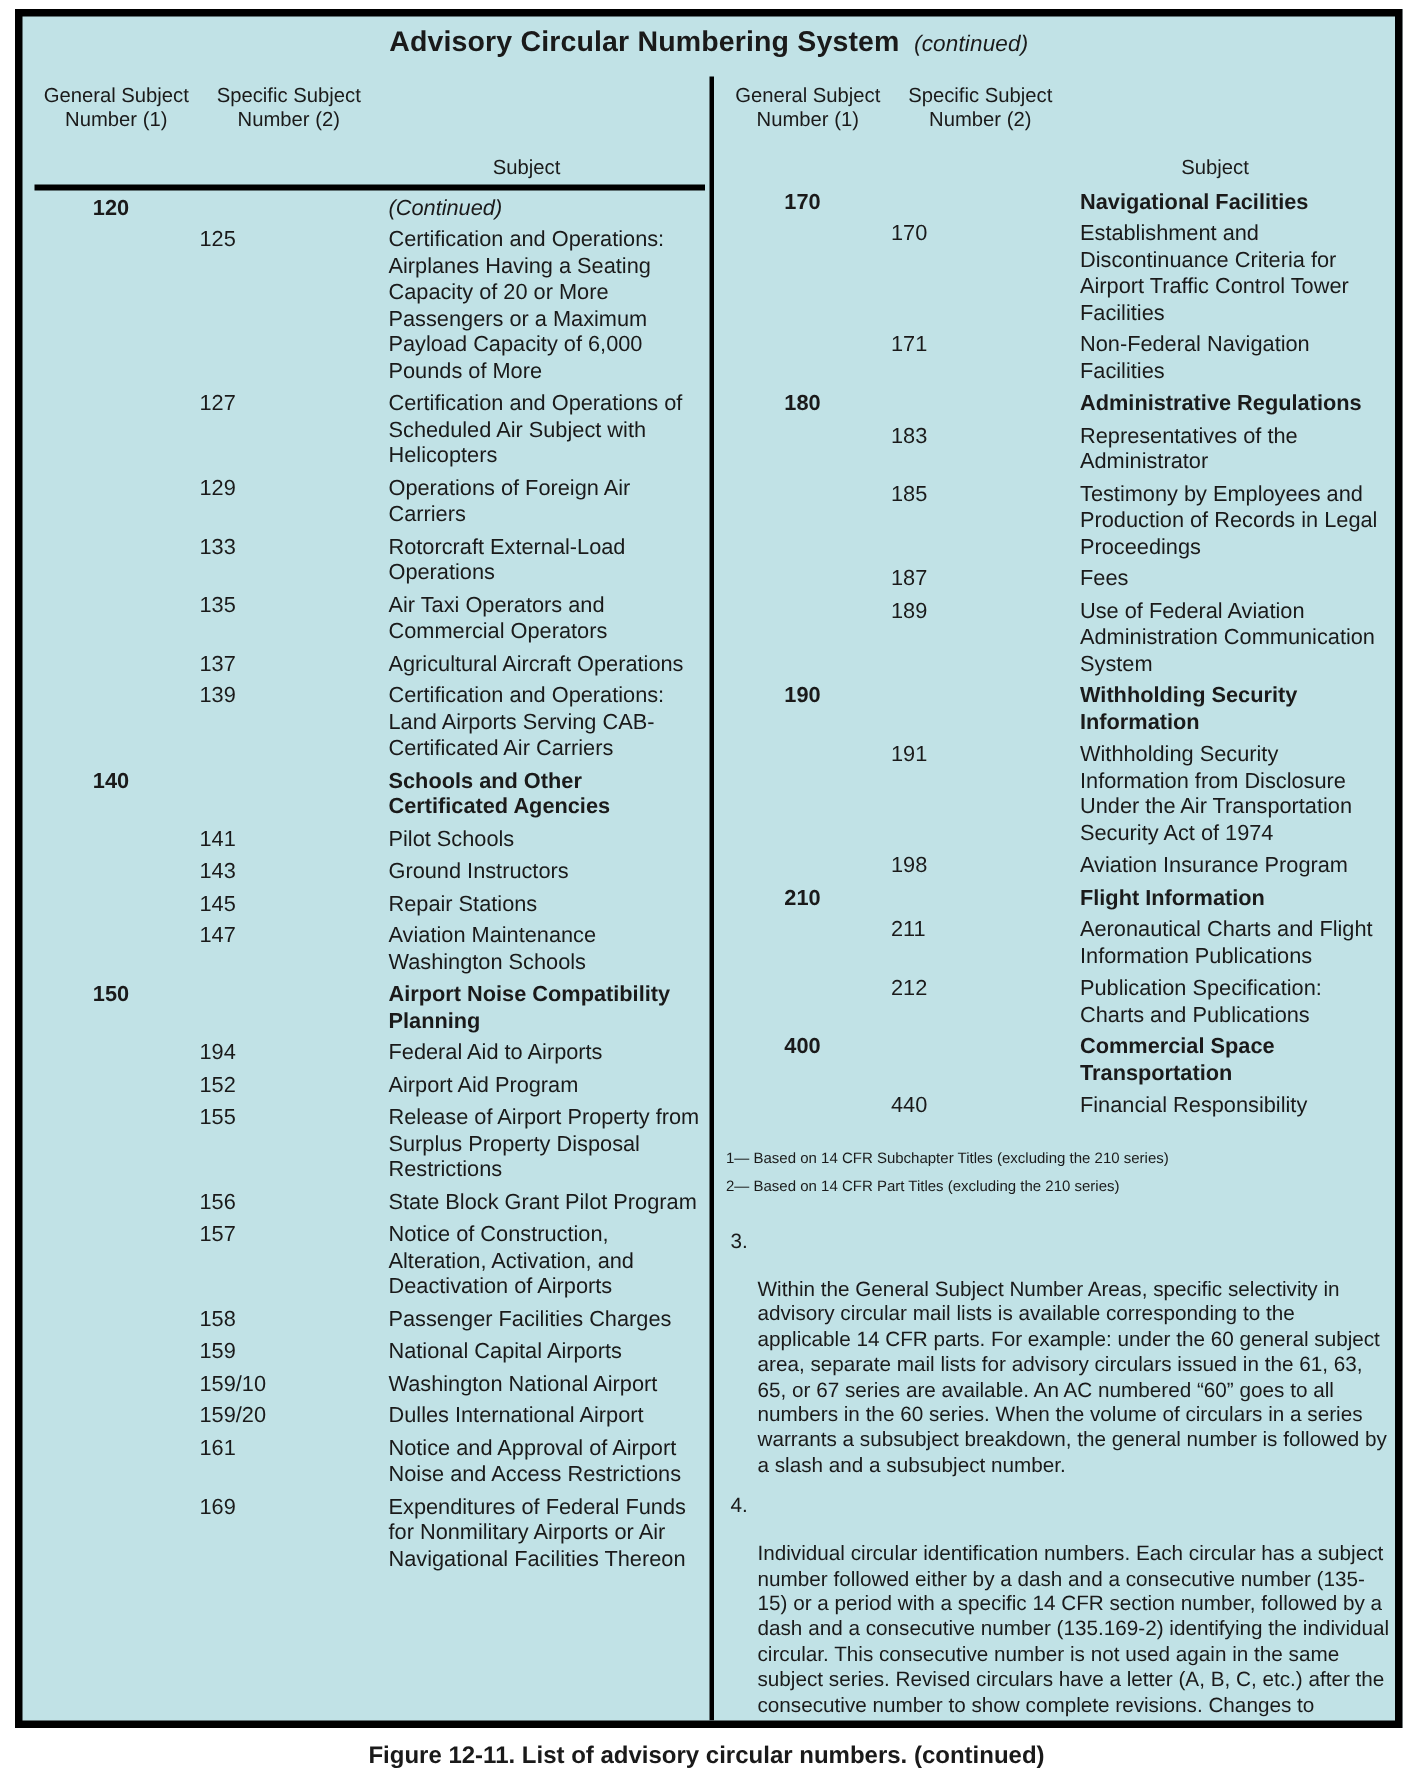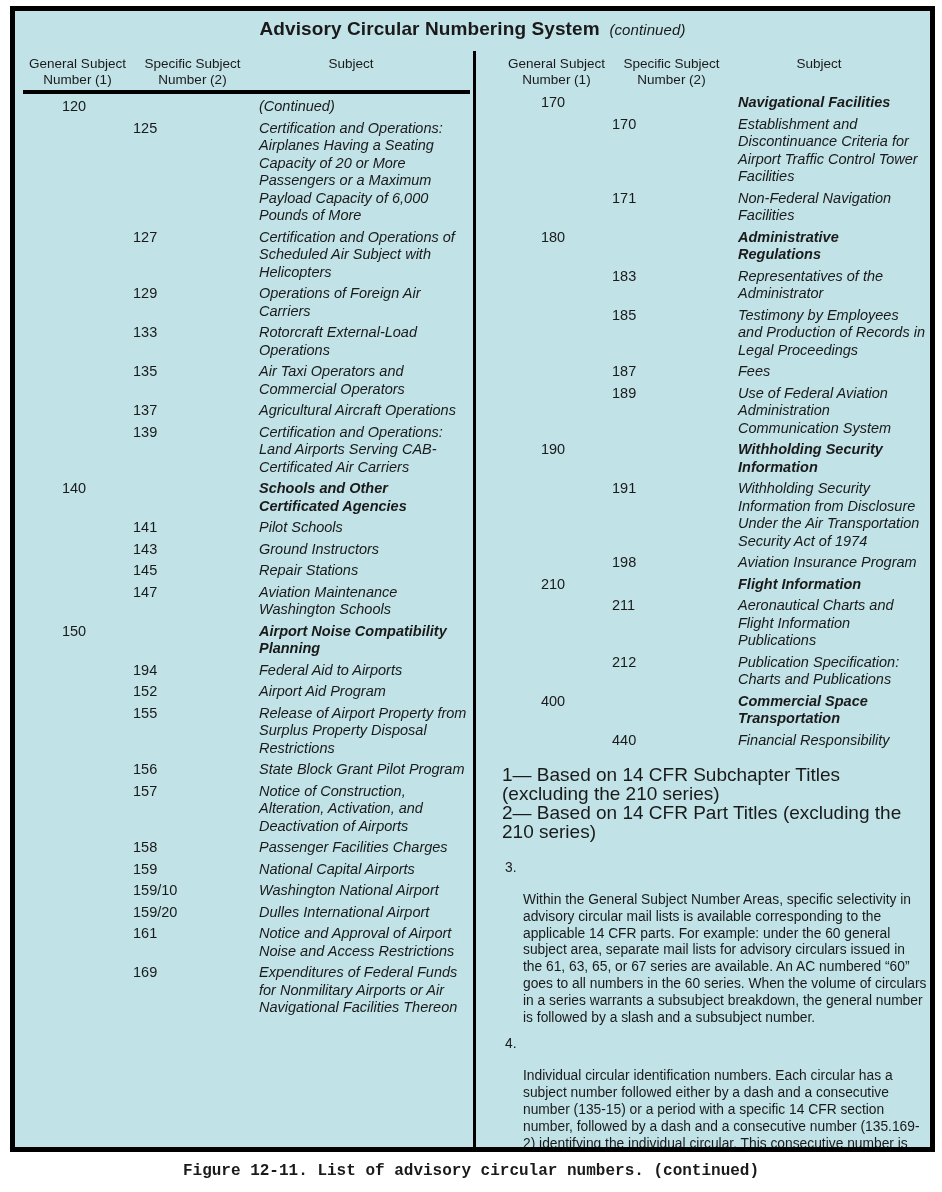--- a/index.html
+++ b/index.html
@@ -13,44 +13,44 @@
   }
   .table-box{
     position:absolute;left:10px;top:6px;width:925px;height:1146px;
     background:var(--bg);border:5px solid var(--line);overflow:hidden;
   }
   .title{
     text-align:center;padding-top:7px;height:40px;
     font-size:19px;font-weight:700;letter-spacing:.1px;
   }
   .title .cont{font-size:15px;font-weight:400;font-style:italic;}
-  .columns{display:flex;height:1096px;gap:18px;}
+  .columns{display:flex;height:1096px;}
   .half{height:100%;}
   .half.left{width:461px;border-right:3px solid var(--line);}
   .half.right{flex:1;display:flex;flex-direction:column;}
   .hdr{display:flex;padding-top:5px;font-size:13.5px;line-height:15.5px;text-align:center;}
   .hdr .h1{width:125px;white-space:pre-line;}
   .hdr .h2{width:105px;white-space:pre-line;}
-  .hdr .h3{flex:1;padding-right:16px;}
+  .hdr .h3{flex:1;padding-right:16px;margin-top:48px;}
   .hdr-line{height:4px;background:var(--line);margin:3px 3px 0 8px;}
   .rows{padding-top:4px;}
   .row{display:flex;align-items:flex-start;margin-bottom:4px;font-size:14.5px;line-height:17.5px;}
-  .row .cg{width:118px;text-align:center;font-weight:400;}
+  .row .cg{width:118px;text-align:center;font-weight:700;}
   .row .cs{width:80px;padding-right:5px;}
-  .row .ct{flex:1;margin-left:46px;margin-right:5px;font-style:italic;}
+  .row .ct{flex:1;margin-left:46px;margin-right:5px;}
   .row .ct.bold{font-weight:700;}
   .row .ct.italic{font-style:italic;}
-  .footnotes{margin:12px 2px 0 8px;font-size:19px;line-height:19px;}
+  .footnotes{margin:12px 2px 0 8px;font-size:10px;line-height:19px;}
   .sep{height:3px;background:var(--line);margin:9px 0 10px 0;}
   .note{display:flex;margin:0 3px 10px 11px;font-size:13.8px;line-height:16.8px;}
   .note .nnum{width:18px;flex:none;}
   .note .ntext{flex:1;margin-top:32px;}
   .caption{
     position:absolute;left:0;top:1162px;width:100%;
-    text-align:center;font-size:16px;font-weight:700;font-family:Liberation Mono, monospace;
+    text-align:center;font-size:16px;font-weight:700;
   }
 </style>
 </head>
 <body>
 
 <div class="table-box">
   <div class="title">
     <span>Advisory Circular Numbering System</span>
     <span class="cont">&nbsp;</span><span class="cont">(continued)</span>
   </div>

